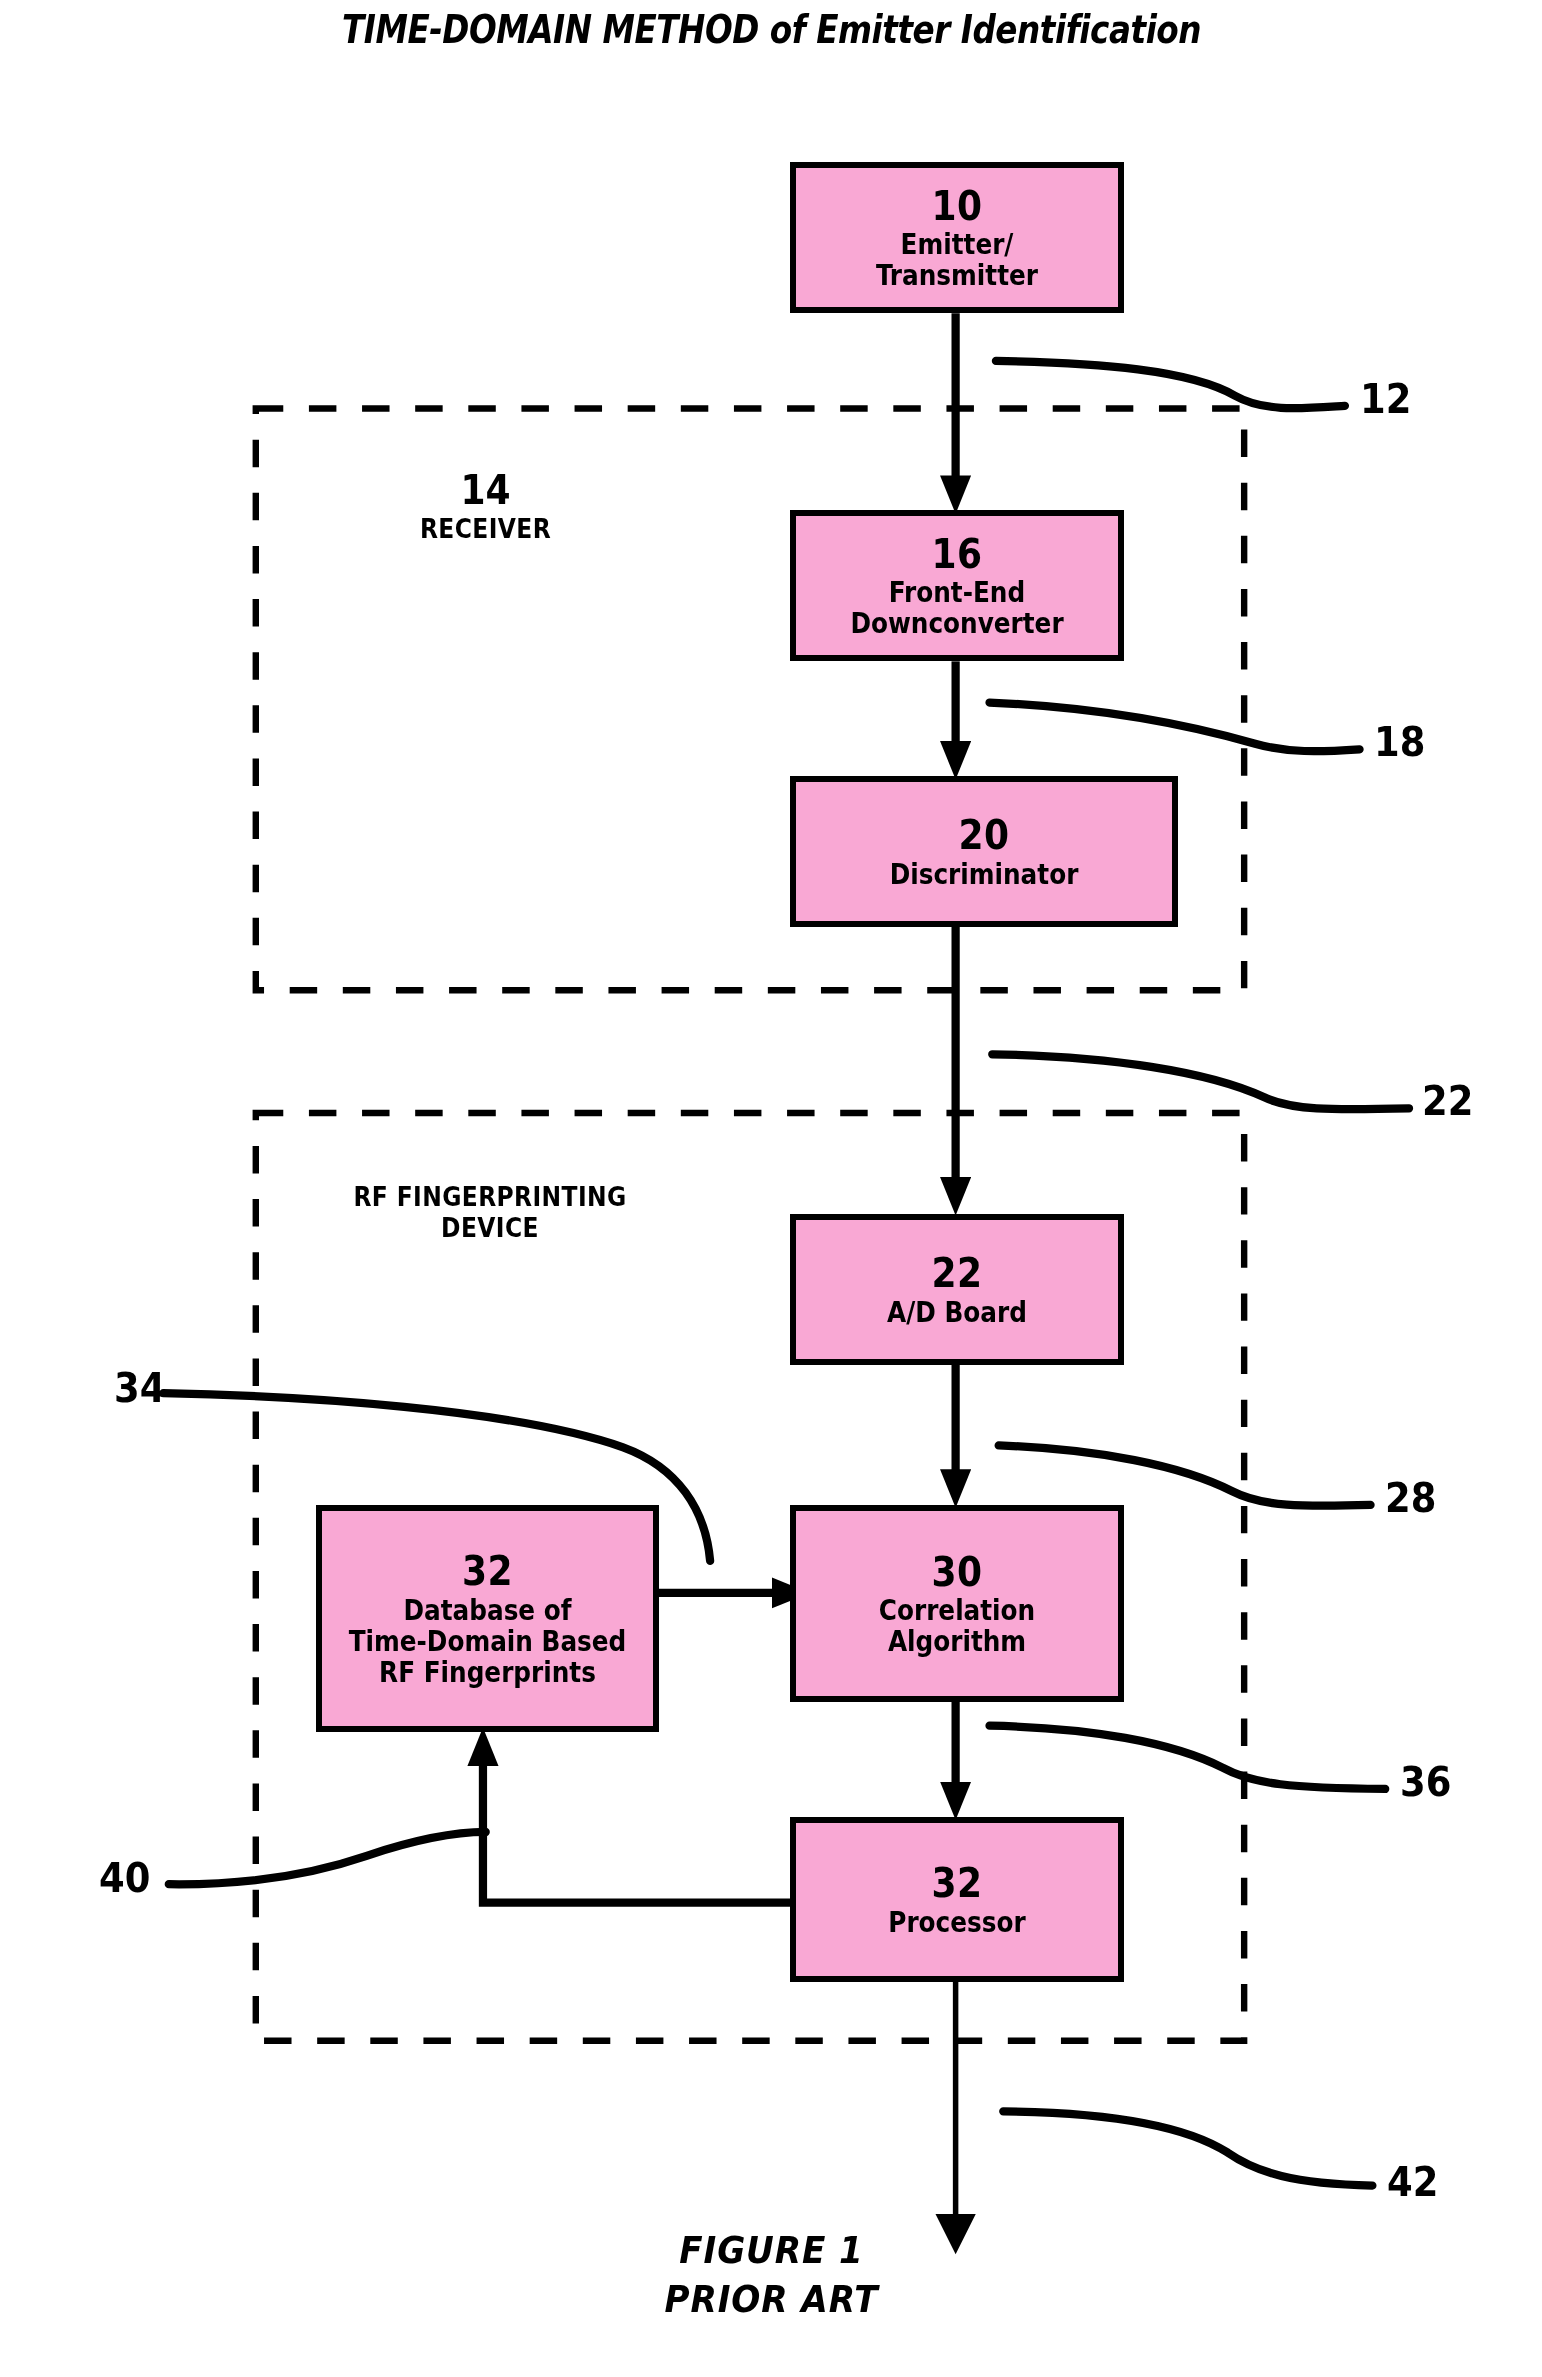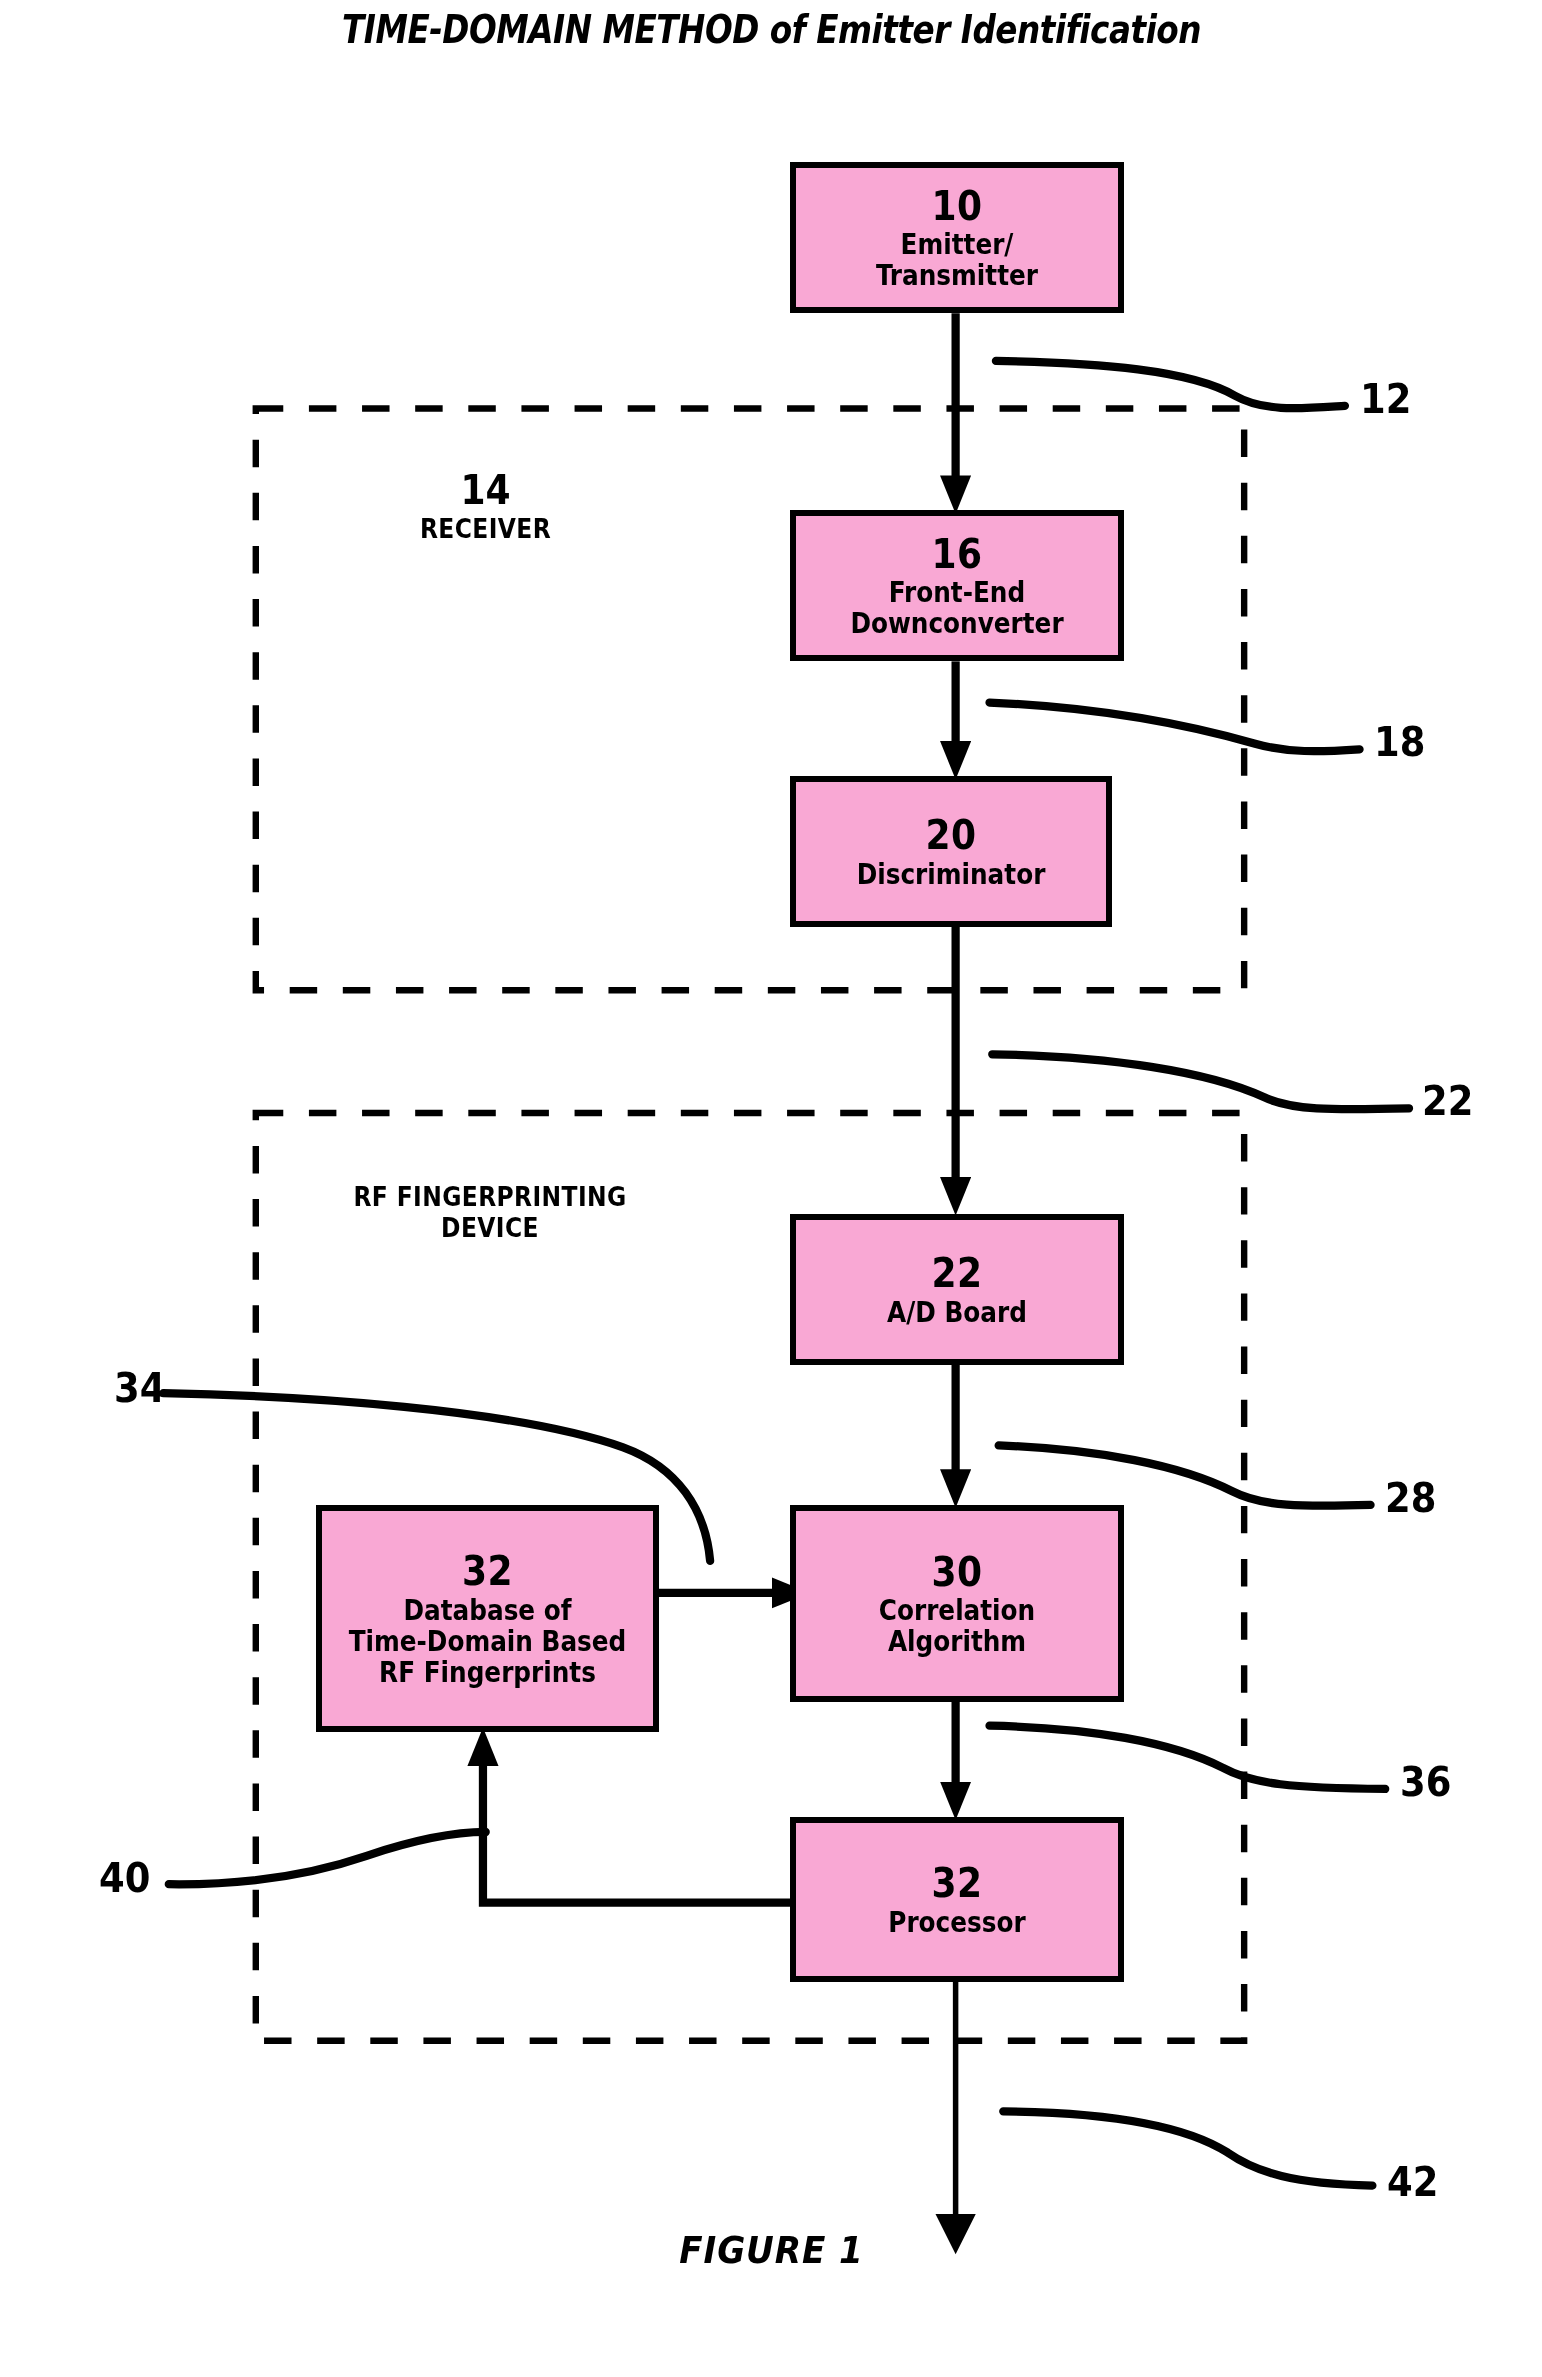--- a/index.html
+++ b/index.html
@@ -91,21 +91,21 @@
     <div class="plab">Emitter/</div>
     <div class="plab">Transmitter</div>
   </div>
 
   <div class="pbox" style="left:790px;top:510px;width:334px;height:151px;">
     <div class="pnum">16</div>
     <div class="plab">Front-End</div>
     <div class="plab">Downconverter</div>
   </div>
 
-  <div class="pbox" style="left:790px;top:776px;width:322px;height:151px;">
+  <div class="pbox" style="left:790px;top:776px;width:388px;height:151px;">
     <div class="pnum">20</div>
     <div class="plab">Discriminator</div>
   </div>
 
   <div class="pbox" style="left:790px;top:1214px;width:334px;height:151px;">
     <div class="pnum">22</div>
     <div class="plab">A/D Board</div>
   </div>
 
   <div class="pbox" style="left:316px;top:1505px;width:343px;height:227px;">
@@ -140,16 +140,17 @@
   <div class="reflab" style="left:1374px;top:718px;">18</div>
   <div class="reflab" style="left:1422px;top:1077px;">22</div>
   <div class="reflab" style="left:1385px;top:1474px;">28</div>
   <div class="reflab" style="left:114px;top:1364px;">34</div>
   <div class="reflab" style="left:1400px;top:1758px;">36</div>
   <div class="reflab" style="left:99px;top:1854px;">40</div>
   <div class="reflab" style="left:1387px;top:2158px;">42</div>
 
   <div class="figcap" style="top:2226px;">
     <div>FIGURE 1</div>
+    <div>PRIOR ART</div>
   </div>
 
 </div>
 
 
 </body></html>

